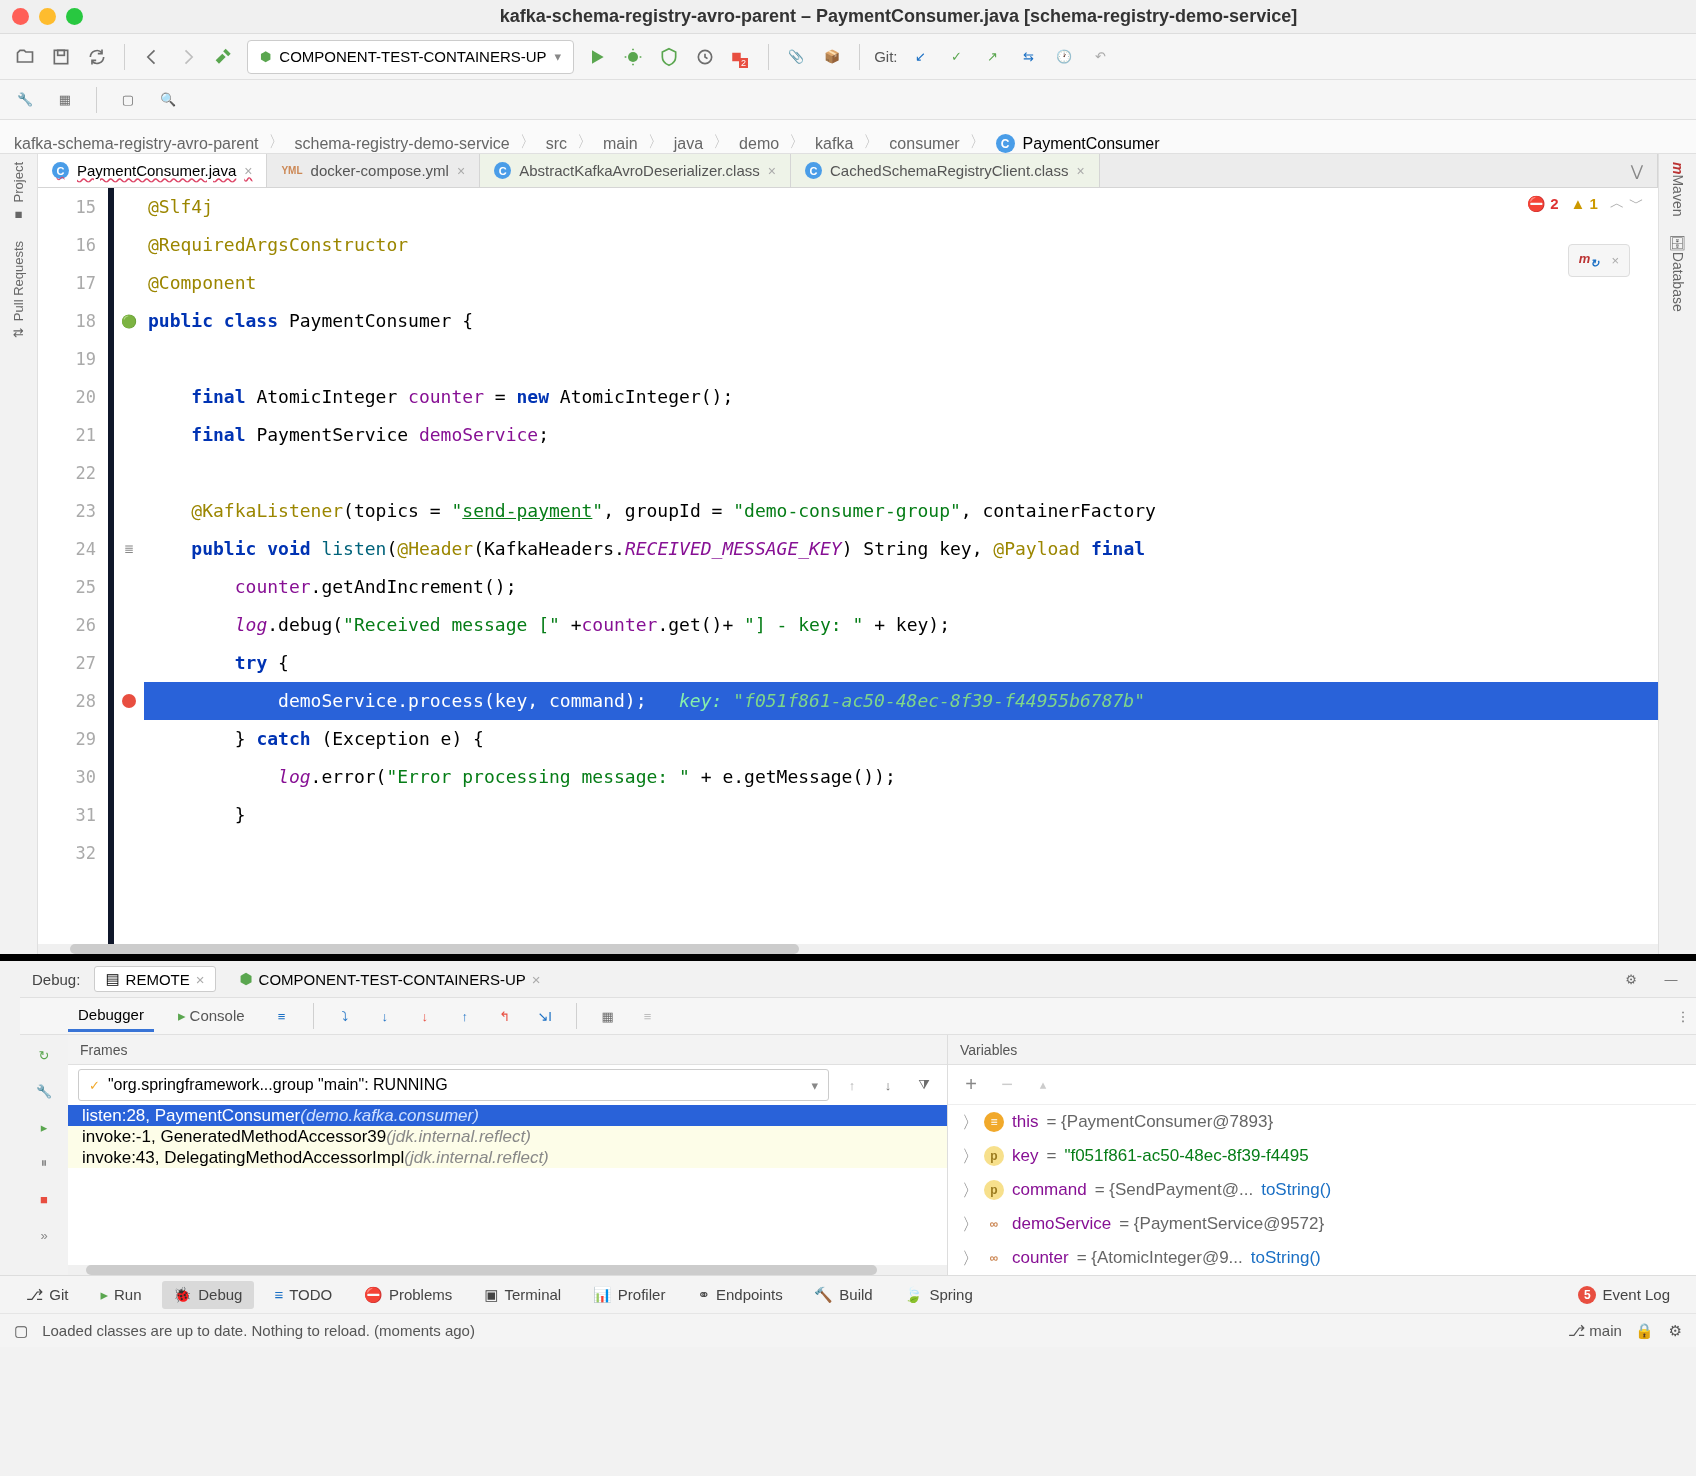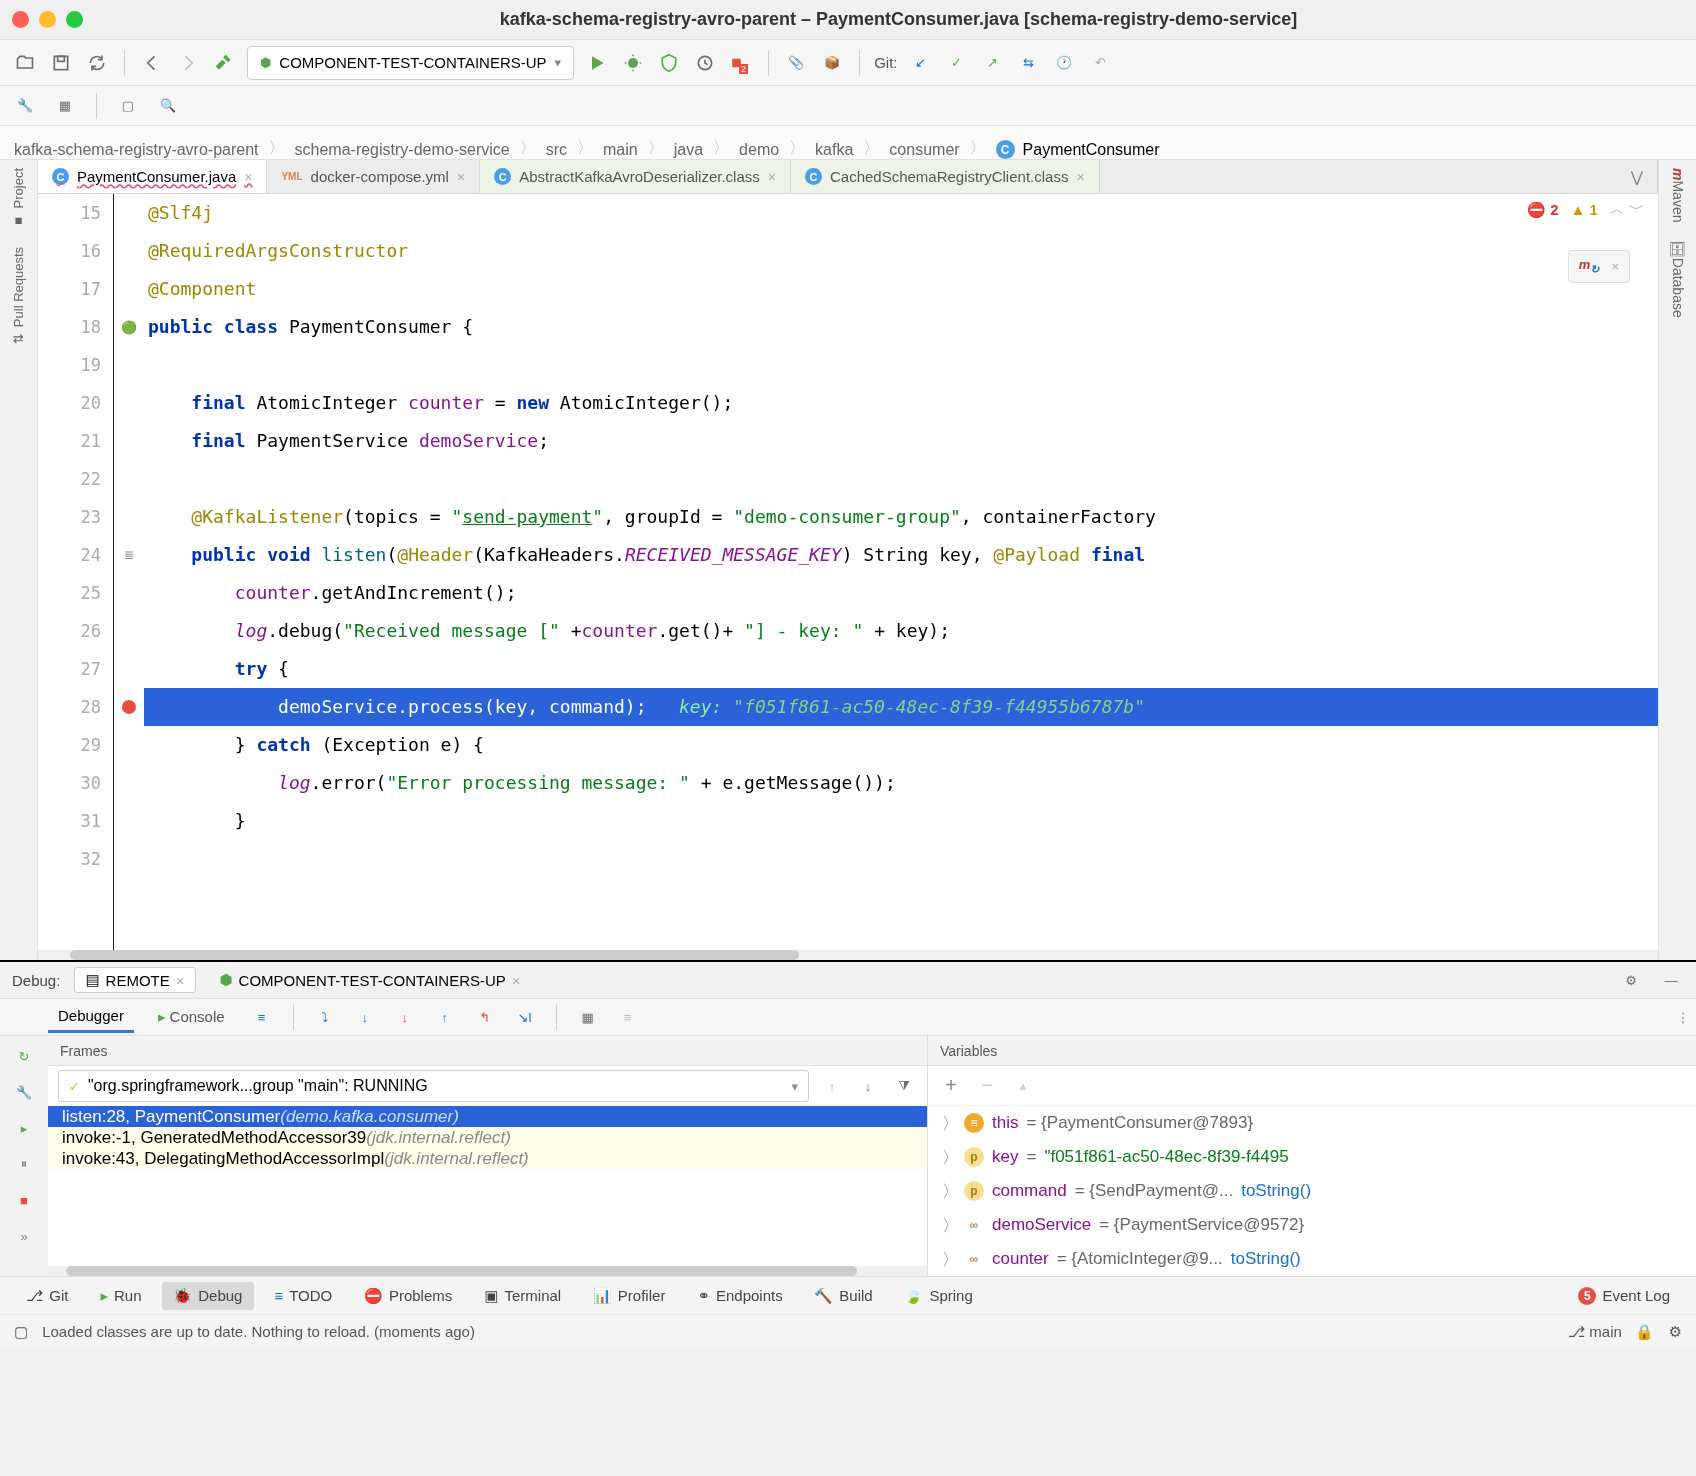--- a/index.html
+++ b/index.html
@@ -1,17 +1,17 @@
 <!DOCTYPE html>
 <html><head>
 <meta charset="utf-8">
 <style>
 *{box-sizing:border-box;margin:0;padding:0;}
 body{font-family:"Segoe UI",Arial,sans-serif;font-size:13px;background:#f2f2f2;color:#000;width:1696px;height:1476px;overflow:hidden;}
-.mac-title{height:40px;display:flex;align-items:center;padding:12px 12px;background:#f0f0f0;border-bottom:1px solid #ddd;}
+.mac-title{height:34px;display:flex;align-items:center;padding:12px 12px;background:#f0f0f0;border-bottom:1px solid #ddd;}
 .tl{display:flex;gap:10px;margin-right:30px;}
 .tl span{width:17px;height:17px;border-radius:50%;}
 .r{background:#ff5f57;}.y{background:#febc2e;}.g{background:#28c840;}
 .mac-title .title{flex:1;text-align:center;font-weight:bold;font-size:18px;color:#333;}
 .toolbar1{height:46px;display:flex;align-items:center;padding:0 12px;gap:10px;background:#f6f6f6;border-bottom:1px solid #e0e0e0;}
 .tb-ico{width:26px;height:26px;display:flex;align-items:center;justify-content:center;color:#6d6d6d;}
 .sep{width:1px;height:26px;background:#d0d0d0;margin:0 4px;}
 .run-cfg{display:flex;align-items:center;background:#fff;border:1px solid #ccc;border-radius:4px;padding:4px 12px;height:34px;gap:8px;}
 .run-cfg select,.run-cfg span.cfg{border:none;background:none;font-size:15px;outline:none;}
 .toolbar1 svg{width:20px;height:20px;}
@@ -24,40 +24,40 @@
 .left-rail .vtxt{writing-mode:vertical-rl;transform:rotate(180deg);font-size:13px;color:#666;display:flex;align-items:center;gap:6px;}
 .right-rail{width:38px;background:#f2f2f2;border-left:1px solid #e0e0e0;display:flex;flex-direction:column;align-items:center;padding-top:8px;gap:18px;}
 .right-rail .vtxt{writing-mode:vertical-rl;font-size:14px;color:#666;font-style:italic;font-weight:bold;}
 .editor-pane{flex:1;display:flex;flex-direction:column;background:#fff;}
 .editor-tabs{height:34px;display:flex;background:#ececec;border-bottom:1px solid #d5d5d5;}
 .etab{display:flex;align-items:center;padding:0 14px;gap:8px;border-right:1px solid #d5d5d5;font-size:15px;color:#555;}
 .etab.sel{background:#fff;color:#000;text-decoration:underline wavy #d46;}
 .etab .ci{width:17px;height:17px;border-radius:50%;background:#4a9de8;color:#fff;font-size:11px;display:flex;align-items:center;justify-content:center;font-weight:bold;}
 .etab .x{color:#aaa;font-size:14px;}
 .editor-body{flex:1;display:flex;overflow:hidden;position:relative;}
-.gutters{width:76px;background:#fff;border-right:1px solid #0f172a;}
+.gutters{width:76px;background:#fff;border-right:6px solid #0f172a;}
 .gutters .gl{height:38px;display:flex;align-items:center;justify-content:flex-end;padding-right:12px;color:#aaa;font-size:17px;font-family:'SF Mono',Menlo,monospace;}
 .icon-col{width:30px;background:#fff;}
 .icon-col .ic{height:38px;display:flex;align-items:center;justify-content:center;}
 .code{flex:1;font-family:'SF Mono',Menlo,monospace;font-size:18px;line-height:38px;overflow:hidden;}
 .cl{height:38px;white-space:pre;padding-left:4px;}
 .ann{color:#9b8600;}
 .kw{color:#0033b3;font-weight:bold;}
 .fld{color:#871094;}
 .str{color:#067d17;}
 .mth{color:#00627a;}
 .stat{color:#871094;font-style:italic;}
 .cl.hl{background:#2962d9;color:#fff;}
 .cl.hl .hint{color:#86efac;font-style:italic;}
 .cl.hl .hintv{color:#7fd68a;font-style:italic;}
 .err-badge{position:absolute;top:6px;right:14px;display:flex;gap:12px;align-items:center;font-size:15px;}
 .err-badge .e{color:#d33;font-weight:bold;}
 .err-badge .w{color:#c90;font-weight:bold;}
 .maven-box{position:absolute;top:56px;right:28px;background:#f6f6f6;border:1px solid #ddd;border-radius:4px;padding:6px 10px;display:flex;gap:12px;align-items:center;}
-.debug-panel{background:#f2f2f2;border-top:2px solid #000000;}
+.debug-panel{background:#f2f2f2;border-top:7px solid #000000;padding-left:20px;}
 .dp-header{height:36px;display:flex;align-items:center;padding:0 12px;gap:14px;}
 .dp-header .lbl{font-size:15px;color:#444;}
 .dp-tab{display:flex;align-items:center;gap:6px;padding:3px 10px;border-radius:3px;font-size:15px;}
 .dp-tab.sel{background:#fff;border:1px solid #ccc;}
 .dp-toolbar{height:38px;background:#f6f6f6;border-top:1px solid #e0e0e0;border-bottom:1px solid #e0e0e0;display:flex;align-items:center;padding-left:48px;gap:14px;}
 .dp-toolbar .dtab{padding:6px 10px;font-size:15px;color:#555;}
 .dp-toolbar .dtab.sel{border-bottom:3px solid #3874d6;color:#000;}
 .dp-body{display:flex;height:240px;}
 .dp-left-btns{width:48px;display:flex;flex-direction:column;align-items:center;padding-top:6px;gap:8px;}
 .dp-left-btns .b{width:28px;height:28px;display:flex;align-items:center;justify-content:center;}

